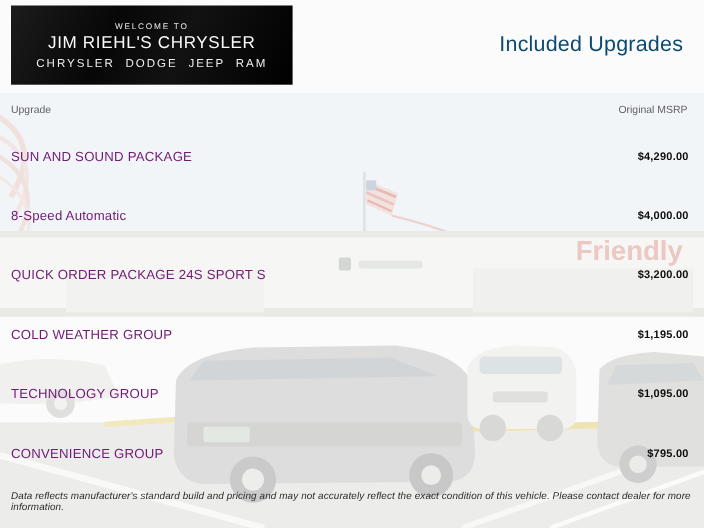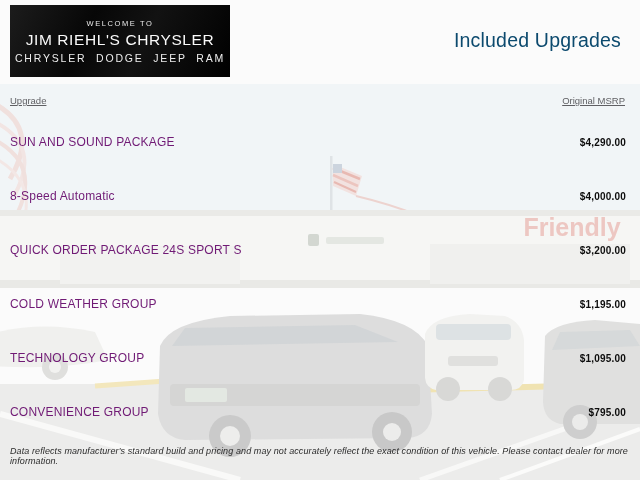--- a/index.html
+++ b/index.html
@@ -13,39 +13,39 @@
     overflow:hidden;
     background:#fbfbfb;
   }
   
   #photo{
     position:absolute;left:0;top:84px;width:640px;height:396px;
     pointer-events:none;
   }
   
   .logo{
-    position:absolute;left:10px;top:5px;width:220px;height:72px;
+    position:absolute;left:10px;top:5px;width:256px;height:72px;
     background:linear-gradient(115deg,#1c1c1c 0%,#070707 35%,#121212 60%,#000000 100%);
     color:#f4f4f4;
     display:flex;flex-direction:column;align-items:center;justify-content:center;
     text-align:center;
   }
   .logo .l1{font-size:7.5px;letter-spacing:1.6px;color:#e9e9e9;margin-bottom:3px;}
   .logo .l2{font-size:15.5px;letter-spacing:.6px;font-weight:500;color:#fafafa;}
   .logo .l3{font-size:10.5px;letter-spacing:1.8px;word-spacing:5px;margin-top:3px;color:#eeeeee;}
   
   .page-title{
     position:absolute;top:29px;right:19px;
     font-size:19.5px;color:#0c4a6e;letter-spacing:.2px;
   }
   
   .thead{
     position:absolute;left:10px;right:15px;top:95px;
     display:flex;justify-content:space-between;
-    font-size:9.5px;color:#5f5f63;text-decoration:underline;
+    font-size:9.5px;color:#5f5f63;
   }
   .rows{
     position:absolute;left:0;right:0;top:115px;
   }
   .row{
     height:54px;
     display:flex;justify-content:space-between;align-items:center;
     padding:0 14px 0 10px;
   }
   .row .lbl{font-size:12px;color:#701a75;letter-spacing:.2px;}

